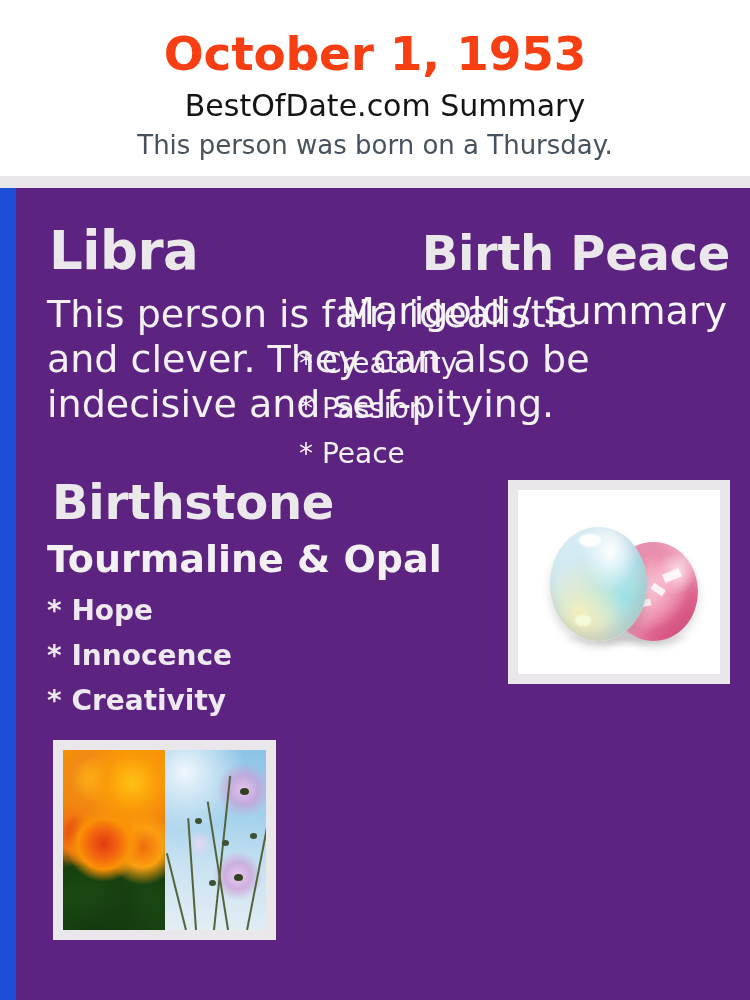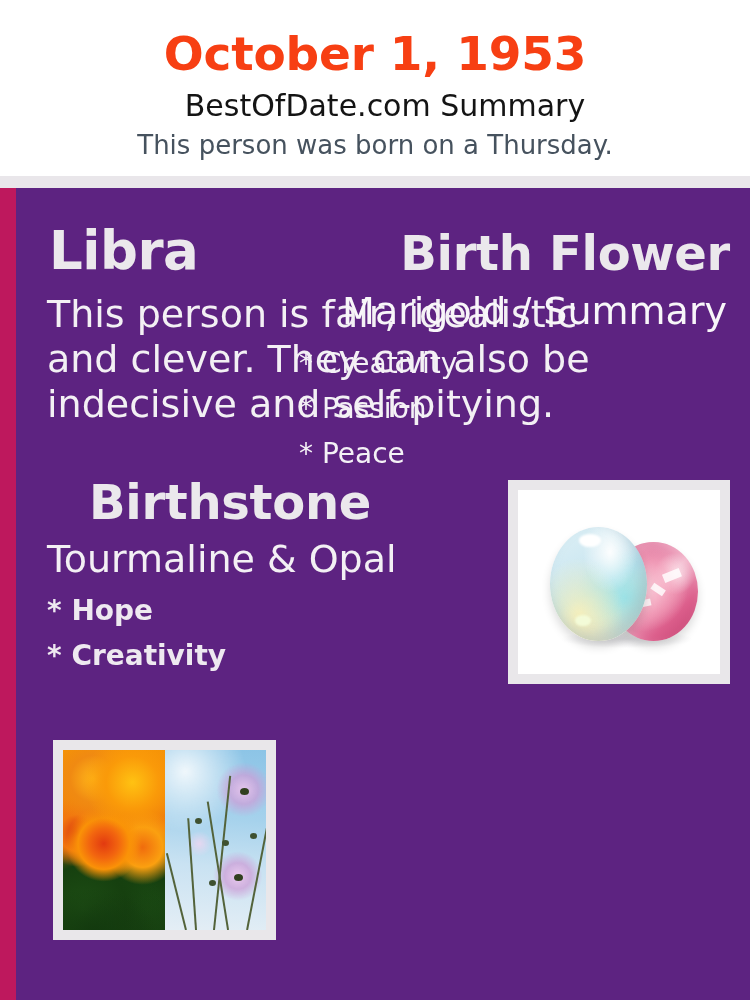--- a/index.html
+++ b/index.html
@@ -2,21 +2,21 @@
 <html><head>
 <meta charset="utf-8">
 <style>
   * { margin:0; padding:0; box-sizing:border-box; }
   html, body {
     width:750px; height:1000px;
     font-family:"DejaVu Sans", sans-serif;
     background:#ffffff;
     overflow:hidden;
   }
-  .page { position:relative; width:618px; height:1000px; background:#be185d; }
+  .page { position:relative; width:618px; height:1000px; background:#1d4ed8; }
 
   
   .header {
     position:absolute; left:0; top:0; width:750px; height:176px;
     background:#ffffff; text-align:center;
   }
   .hdr-date {
     position:absolute; left:0; top:25px; width:750px;
     font-size:47px; font-weight:bold; line-height:58px;
     color:#f73f13; letter-spacing:-0.2px;
@@ -52,25 +52,25 @@
   .zodiac-desc {
     position:absolute; left:31px; top:104px; width:600px;
     font-size:38px; font-weight:normal; line-height:45px;
     color:#f3f0f4;
   }
 
   
   .stone-title {
     position:absolute; left:36px; top:285px;
     font-size:48px; font-weight:bold; line-height:58px;
-    color:#ebe8ec; letter-spacing:-0.3px;margin-left:37px;
+    color:#ebe8ec; letter-spacing:-0.3px;
   }
   .stone-sub {
     position:absolute; left:31px; top:348px;
-    font-size:38px; font-weight:normal; line-height:46px;
+    font-size:38px; font-weight:bold; line-height:46px;
     color:#f3f0f4;
   }
   .stone-list {
     position:absolute; left:31px; top:400px; list-style:none;
   }
   .stone-list li {
     font-size:28px; font-weight:bold; line-height:45px;
     color:#eee9f0; white-space:nowrap;
   }
 
@@ -189,39 +189,40 @@
 
   <div class="body-purple">
 
     <div class="zodiac-title">Libra</div>
     <div class="zodiac-desc">This person is fair, idealistic and clever. They can also be indecisive and self-pitying.</div>
 
     <div class="stone-title">Birthstone</div>
     <div class="stone-sub">Tourmaline &amp; Opal</div>
     <ul class="stone-list">
       <li>* Hope</li>
+      <li>* Innocence</li>
       <li>* Creativity</li>
     </ul>
 
     <div class="frame frame-stone">
       <div class="frame-inner">
         <div class="gem-stage">
           <div class="gem-shadow"></div>
           <div class="tourmaline"></div>
           <div class="facet f1"></div>
           <div class="facet f2"></div>
           <div class="facet f3"></div>
           <div class="opal"></div>
           <div class="opal-spark1"></div>
           <div class="opal-spark2"></div>
         </div>
       </div>
     </div>
 
-    <div class="flower-title">Birth Flower</div>
+    <div class="flower-title">Birth Peace</div>
     <div class="flower-sub">Marigold / Summary</div>
     <ul class="flower-list">
       <li>* Creativity</li>
       <li>* Passion</li>
       <li>* Peace</li>
     </ul>
 
     <div class="frame frame-flower">
       <div class="frame-inner">
         <div class="flower-stage">

